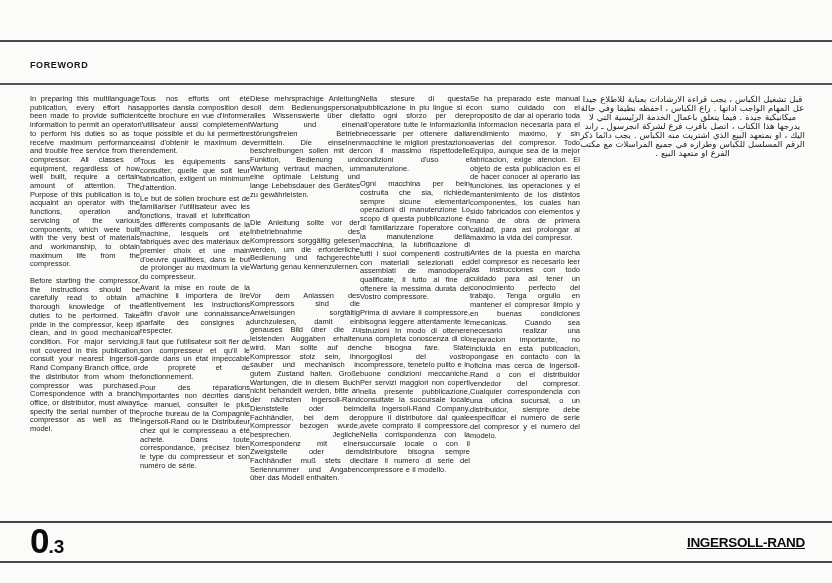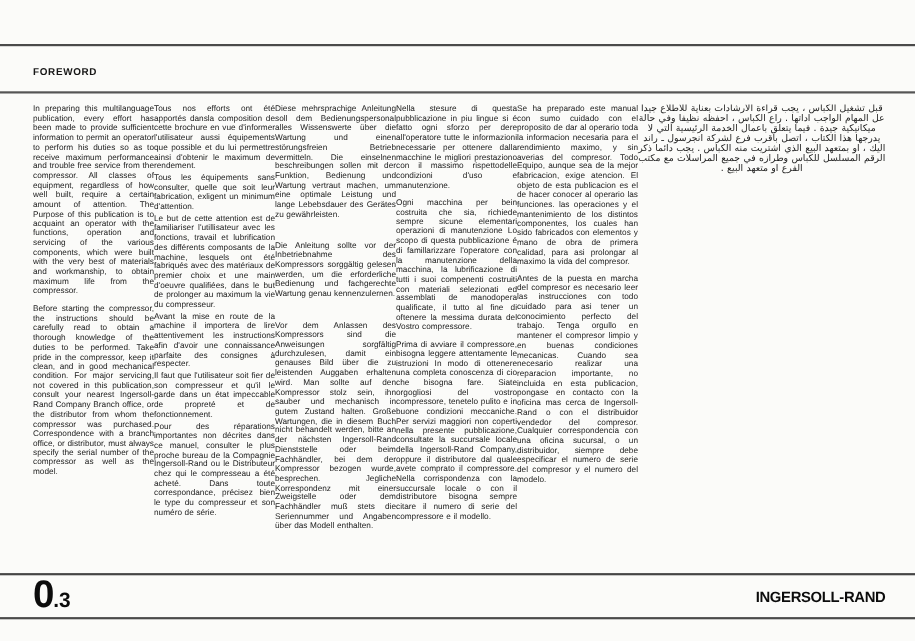--- a/index.html
+++ b/index.html
@@ -58,40 +58,41 @@
     font-weight: bold; color: #0c0c0c;
     line-height: 36px; white-space: nowrap;
   }
   .page-number .major { font-size: 35px; letter-spacing: -1px; }
   .page-number .minor { font-size: 19px; }
 
   .brand {
     position: absolute; right: 27px; top: 535px;
     font-size: 13.5px; font-weight: bold; letter-spacing: -0.3px;
     color: #0c0c0c;
+    text-decoration: underline;
   }
 </style>
 </head>
 <body>
 
 <div class="rule rule-1"></div>
 
 <div class="foreword">FOREWORD</div>
 
 <div class="rule rule-2"></div>
 
 <main class="columns">
     <div class="col english" dir="ltr">
       <p>In preparing this multilanguage publication, every effort has been made to provide sufficient information to permit an operator to perform his duties so as to receive maximum performance and trouble free service from the compressor. All classes of equipment, regardless of how well built, require a certain amount of attention. The Purpose of this publication is to acquaint an operator with the functions, operation and servicing of the various components, which were built with the very best of materials and workmanship, to obtain maximum life from the compressor.</p>
       <p>Before starting the compressor, the instructions should be carefully read to obtain a thorough knowledge of the duties to be performed. Take pride in the compressor, keep it clean, and in good mechanical condition. For major servicing, not covered in this publication, consult your nearest Ingersoll-Rand Company Branch office, or the distributor from whom the compressor was purchased. Correspondence with a branch office, or distributor, must always specify the serial number of the compressor as well as the model.</p>
     </div>
     <div class="col french" dir="ltr">
-      <p>Tous nos efforts ont été apportés dansla composition de cette brochure en vue d'informer l'utilisateur aussi équipements que possible et du lui permettre ainsi d'obtenir le maximum de rendement.</p>
+      <p>Tous nos efforts ont été apportés dansla composition de cette brochure en vue d'informer l'utilisateur aussi complètement que possible et du lui permettre ainsi d'obtenir le maximum de rendement.</p>
       <p>Tous les équipements sans consulter, quelle que soit leur fabrication, exligent un minimum d'attention.</p>
-      <p>Le but de cette attention est de familiariser l'utillisateur avec les fonctions, travail et lubrification des différents composants de la machine, lesquels ont été fabriqués avec des matériaux de premier choix et une main d'oeuvre qualifiées, dans le but de prolonger au maximum la vie du compresseur.</p>
+      <p>Le but de sollen brochure est de familiariser l'utillisateur avec les fonctions, travail et lubrification des différents composants de la machine, lesquels ont été fabriqués avec des matériaux de premier choix et une main d'oeuvre qualifiées, dans le but de prolonger au maximum la vie du compresseur.</p>
       <p>Avant la mise en route de la machine il importera de lire attentivement les instructions afin d'avoir une connaissance parfaite des consignes à respecter.</p>
       <p>Il faut que l'utilisateur soit fier de son compresseur et qu'il le garde dans un état impeccable de propreté et de fonctionnement.</p>
       <p>Pour des réparations importantes non décrites dans ce manuel, consulter le plus proche bureau de la Compagnie Ingersoll-Rand ou le Distributeur chez qui le compresseau a été acheté. Dans toute correspondance, précisez bien le type du compresseur et son numéro de série.</p>
     </div>
     <div class="col german" dir="ltr">
       <p>Diese mehrsprachige Anleitung soll dem Bedienungspersonal alles Wissenswerte über die Wartung und einen störungsfreien Betrieb vermitteln. Die einselnen beschreibungen sollen mit der Funktion, Bedienung und Wartung vertraut machen, um eine optimale Leistung und lange Lebebsdauer des Gerätes zu gewährleisten.</p>
       <p>Die Anleitung sollte vor der Inbetriebnahme des Kompressors sorggältig gelesen werden, um die erforderliche Bedienung und fachgerechte Wartung genau kennenzulernen.</p>
       <p>Vor dem Anlassen des Kompressors sind die Anweisungen sorgfältig durchzulesen, damit ein genauses Bild über die zu leistenden Auggaben erhalten wird. Man sollte auf den Kompressor stolz sein, ihn sauber und mechanisch in gutem Zustand halten. Große Wartungen, die in diesem Buch nicht behandelt werden, bitte an der nächsten Ingersoll-Rand Dienststelle oder beim Fachhändler, bei dem der Kompressor bezogen wurde, besprechen. Jegliche Korrespondenz mit einer Zweigstelle oder dem Fachhändler muß stets die Seriennummer und Angaben über das Modell enthalten.</p>
     </div>
     <div class="col italian" dir="ltr">

